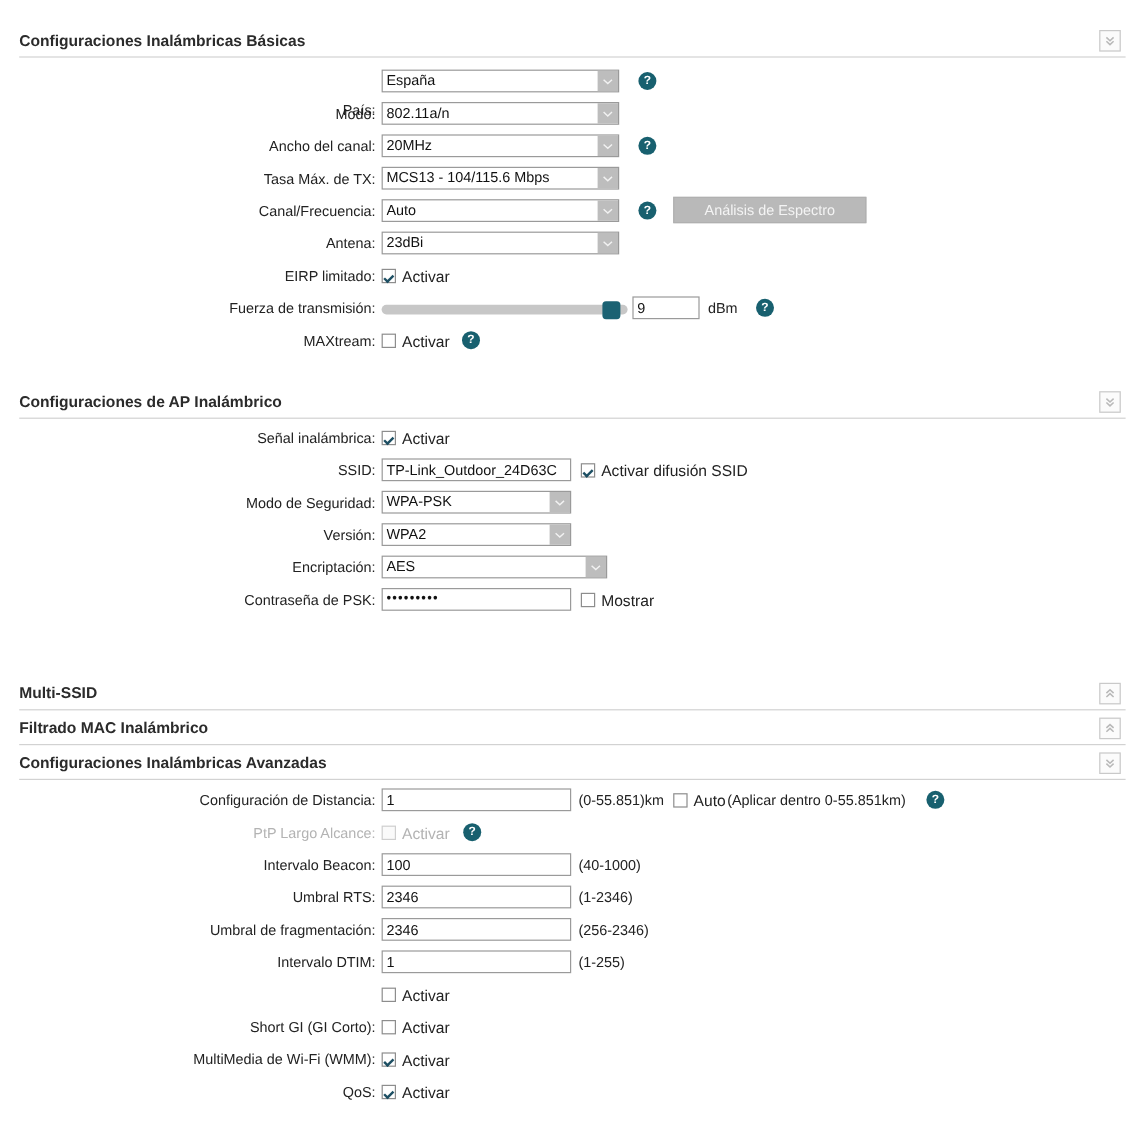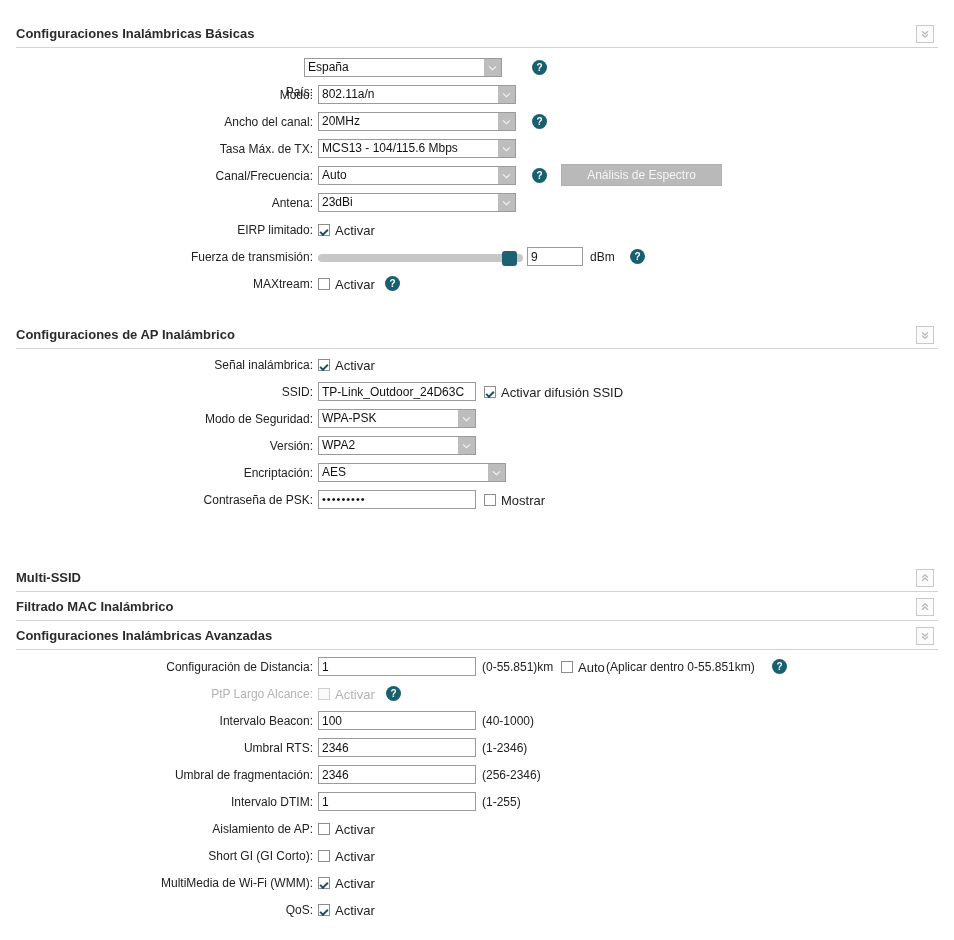--- a/index.html
+++ b/index.html
@@ -109,21 +109,21 @@
     <div class="sec-toggle">
       <svg width="10" height="10" viewBox="0 0 10 10">
         <path d="M2 2.2 L5 5 L8 2.2" fill="none" stroke="#b9b9b9" stroke-width="1.3"></path>
         <path d="M2 5.4 L5 8.2 L8 5.4" fill="none" stroke="#b9b9b9" stroke-width="1.3"></path>
       </svg>
     </div>
   </div>
 
   <div class="row" style="top:58px;">
     <div class="lbl" style="left:113px;width:200px;margin-top:24px;">País:</div>
-    <div class="sel" style="left:304px;width:198px;">
+    <div class="sel" style="left:318px;width:198px;">
       <div class="val">España</div>
       <div class="arw">
         <svg width="9" height="6" viewBox="0 0 9 6">
             <path d="M1 1.4 L4.5 4.6 L8 1.4" fill="none" stroke="#f2f2f2" stroke-width="1.2"></path>
           </svg>
       </div>
     </div>
     <div class="help" style="left:532px;">?</div>
   </div>
 
@@ -364,21 +364,20 @@
     <div class="note" style="left:482px;">(256-2346)</div>
   </div>
 
   <div class="row" style="top:792px;">
     <div class="lbl" style="left:93px;width:220px;">Intervalo DTIM:</div>
     <input class="txt" style="left: 318px; width: 158px;" value="1">
     <div class="note" style="left:482px;">(1-255)</div>
   </div>
 
   <div class="row" style="top:819px;">
-    <div class="lbl" style="left:93px;width:220px;">Aislamiento de AP:</div>
     <div class="cbwrap" style="left:318px;">
       <span class="cb"></span>
       <span class="cbtext">Activar</span>
     </div>
   </div>
 
   <div class="row" style="top:846px;">
     <div class="lbl" style="left:93px;width:220px;">Short GI (GI Corto):</div>
     <div class="cbwrap" style="left:318px;">
       <span class="cb"></span>

